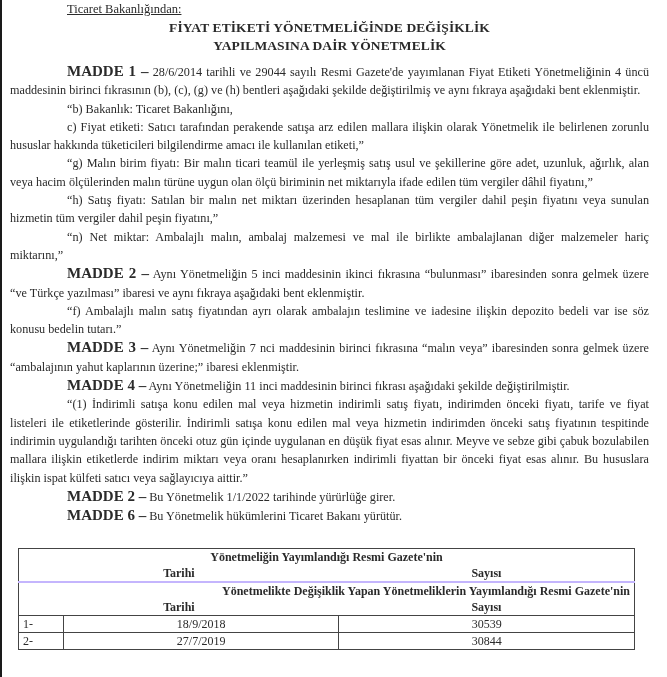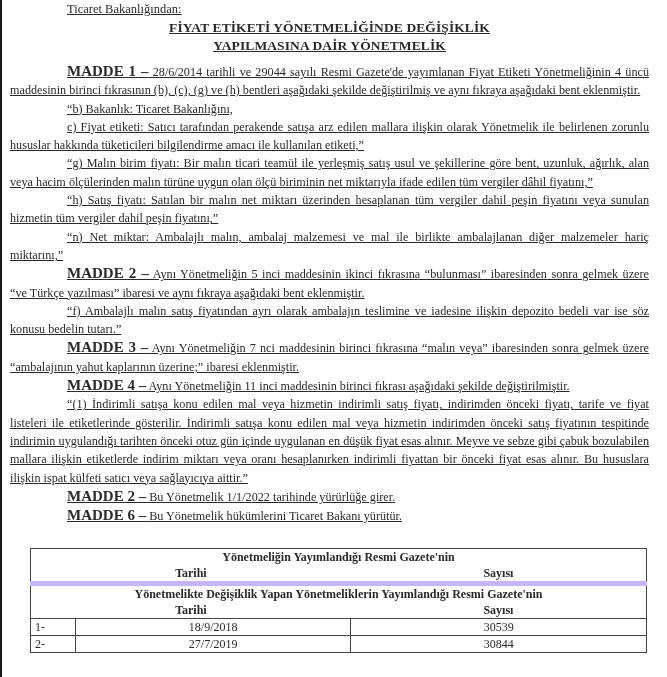--- a/index.html
+++ b/index.html
@@ -2,51 +2,51 @@
 <html><head>
 <meta charset="utf-8">
 <style>
   html, body { margin: 0; padding: 0; background: #ffffff; }
   body {
     width: 667px; height: 677px; overflow: hidden; position: relative;
     font-family: "Liberation Serif", "DejaVu Serif", serif;
     color: #2a2a2a;
   }
   .left-bar { position: absolute; left: 0; top: 0; width: 2px; height: 677px; background: #1a1a1a; }
-  .page { position: absolute; left: 10px; top: 0; width: 639px; text-decoration: underline; }
+  .page { position: absolute; left: 10px; top: 0; width: 639px; }
   .ministry { margin: 0; padding-left: 57px; font-size: 12.5px; line-height: 18px; text-decoration: underline; }
   .title { text-align: center; font-weight: bold; font-size: 13.5px; line-height: 18px; margin: 1px 0 7px 0; letter-spacing: 0.1px; }
   .body p { margin: 0; font-size: 12.2px; line-height: 18.3px; text-align: justify; text-indent: 57px; }
   .madde-label { font-weight: bold; font-size: 15px; }
-  table.rg { position: absolute; left: 30px; top: 548px; width: 617px; border-collapse: collapse;
+  table.rg { position: absolute; left: 18px; top: 548px; width: 617px; border-collapse: collapse;
     font-size: 12px; line-height: 16px; }
   table.rg td { border: 1px solid #444; padding: 0 4px; text-align: center; }
   table.rg .hdr { font-weight: bold; }
   table.rg .noborder-b { border-bottom: none; }
   table.rg .noborder-t { border-top: none; margin-left: 38px; }
-  table.rg tr.thick td { border-top: 5px solid #c4b5fd; }
+  table.rg tr.thick td { border-top: 2px solid #c4b5fd; text-align: right; }
   table.rg td.num { text-align: left; width: 36px; }
 </style>
 </head>
 <body>
 
 <div class="left-bar"></div>
 
 <div class="page">
   <p class="ministry">Ticaret Bakanlığından:</p>
   <div class="title">
     <div>FİYAT ETİKETİ YÖNETMELİĞİNDE DEĞİŞİKLİK</div>
     <div>YAPILMASINA DAİR YÖNETMELİK</div>
   </div>
 
   <div class="body">
     <p><span class="madde-label">MADDE 1 –</span><span> 28/6/2014 tarihli ve 29044 sayılı Resmi Gazete'de yayımlanan Fiyat Etiketi Yönetmeliğinin 4 üncü maddesinin birinci fıkrasının (b), (c), (g) ve (h) bentleri aşağıdaki şekilde değiştirilmiş ve aynı fıkraya aşağıdaki bent eklenmiştir.</span></p>
     <p><span>“b) Bakanlık: Ticaret Bakanlığını,</span></p>
     <p><span>c) Fiyat etiketi: Satıcı tarafından perakende satışa arz edilen mallara ilişkin olarak Yönetmelik ile belirlenen zorunlu hususlar hakkında tüketicileri bilgilendirme amacı ile kullanılan etiketi,”</span></p>
-    <p><span>“g) Malın birim fiyatı: Bir malın ticari teamül ile yerleşmiş satış usul ve şekillerine göre bent, uzunluk, ağırlık, alan veya hacim ölçülerinden malın türüne uygun olan ölçü biriminin net miktarıyla ifade edilen tüm vergiler dâhil fiyatını,”</span></p>
+    <p><span>“g) Malın birim fiyatı: Bir malın ticari teamül ile yerleşmiş satış usul ve şekillerine göre adet, uzunluk, ağırlık, alan veya hacim ölçülerinden malın türüne uygun olan ölçü biriminin net miktarıyla ifade edilen tüm vergiler dâhil fiyatını,”</span></p>
     <p><span>“h) Satış fiyatı: Satılan bir malın net miktarı üzerinden hesaplanan tüm vergiler dahil peşin fiyatını veya sunulan hizmetin tüm vergiler dahil peşin fiyatını,”</span></p>
     <p><span>“n) Net miktar: Ambalajlı malın, ambalaj malzemesi ve mal ile birlikte ambalajlanan diğer malzemeler hariç miktarını,”</span></p>
     <p><span class="madde-label">MADDE 2 –</span><span> Aynı Yönetmeliğin 5 inci maddesinin ikinci fıkrasına “bulunması” ibaresinden sonra gelmek üzere “ve Türkçe yazılması” ibaresi ve aynı fıkraya aşağıdaki bent eklenmiştir.</span></p>
     <p><span>“f) Ambalajlı malın satış fiyatından ayrı olarak ambalajın teslimine ve iadesine ilişkin depozito bedeli var ise söz konusu bedelin tutarı.”</span></p>
     <p><span class="madde-label">MADDE 3 –</span><span> Aynı Yönetmeliğin 7 nci maddesinin birinci fıkrasına “malın veya” ibaresinden sonra gelmek üzere “ambalajının yahut kaplarının üzerine;” ibaresi eklenmiştir.</span></p>
     <p><span class="madde-label">MADDE 4 –</span><span> Aynı Yönetmeliğin 11 inci maddesinin birinci fıkrası aşağıdaki şekilde değiştirilmiştir.</span></p>
     <p><span>“(1) İndirimli satışa konu edilen mal veya hizmetin indirimli satış fiyatı, indirimden önceki fiyatı, tarife ve fiyat listeleri ile etiketlerinde gösterilir. İndirimli satışa konu edilen mal veya hizmetin indirimden önceki satış fiyatının tespitinde indirimin uygulandığı tarihten önceki otuz gün içinde uygulanan en düşük fiyat esas alınır. Meyve ve sebze gibi çabuk bozulabilen mallara ilişkin etiketlerde indirim miktarı veya oranı hesaplanırken indirimli fiyattan bir önceki fiyat esas alınır. Bu hususlara ilişkin ispat külfeti satıcı veya sağlayıcıya aittir.”</span></p>
     <p><span class="madde-label">MADDE 2 –</span><span> Bu Yönetmelik 1/1/2022 tarihinde yürürlüğe girer.</span></p>
     <p><span class="madde-label">MADDE 6 –</span><span> Bu Yönetmelik hükümlerini Ticaret Bakanı yürütür.</span></p>
   </div>

